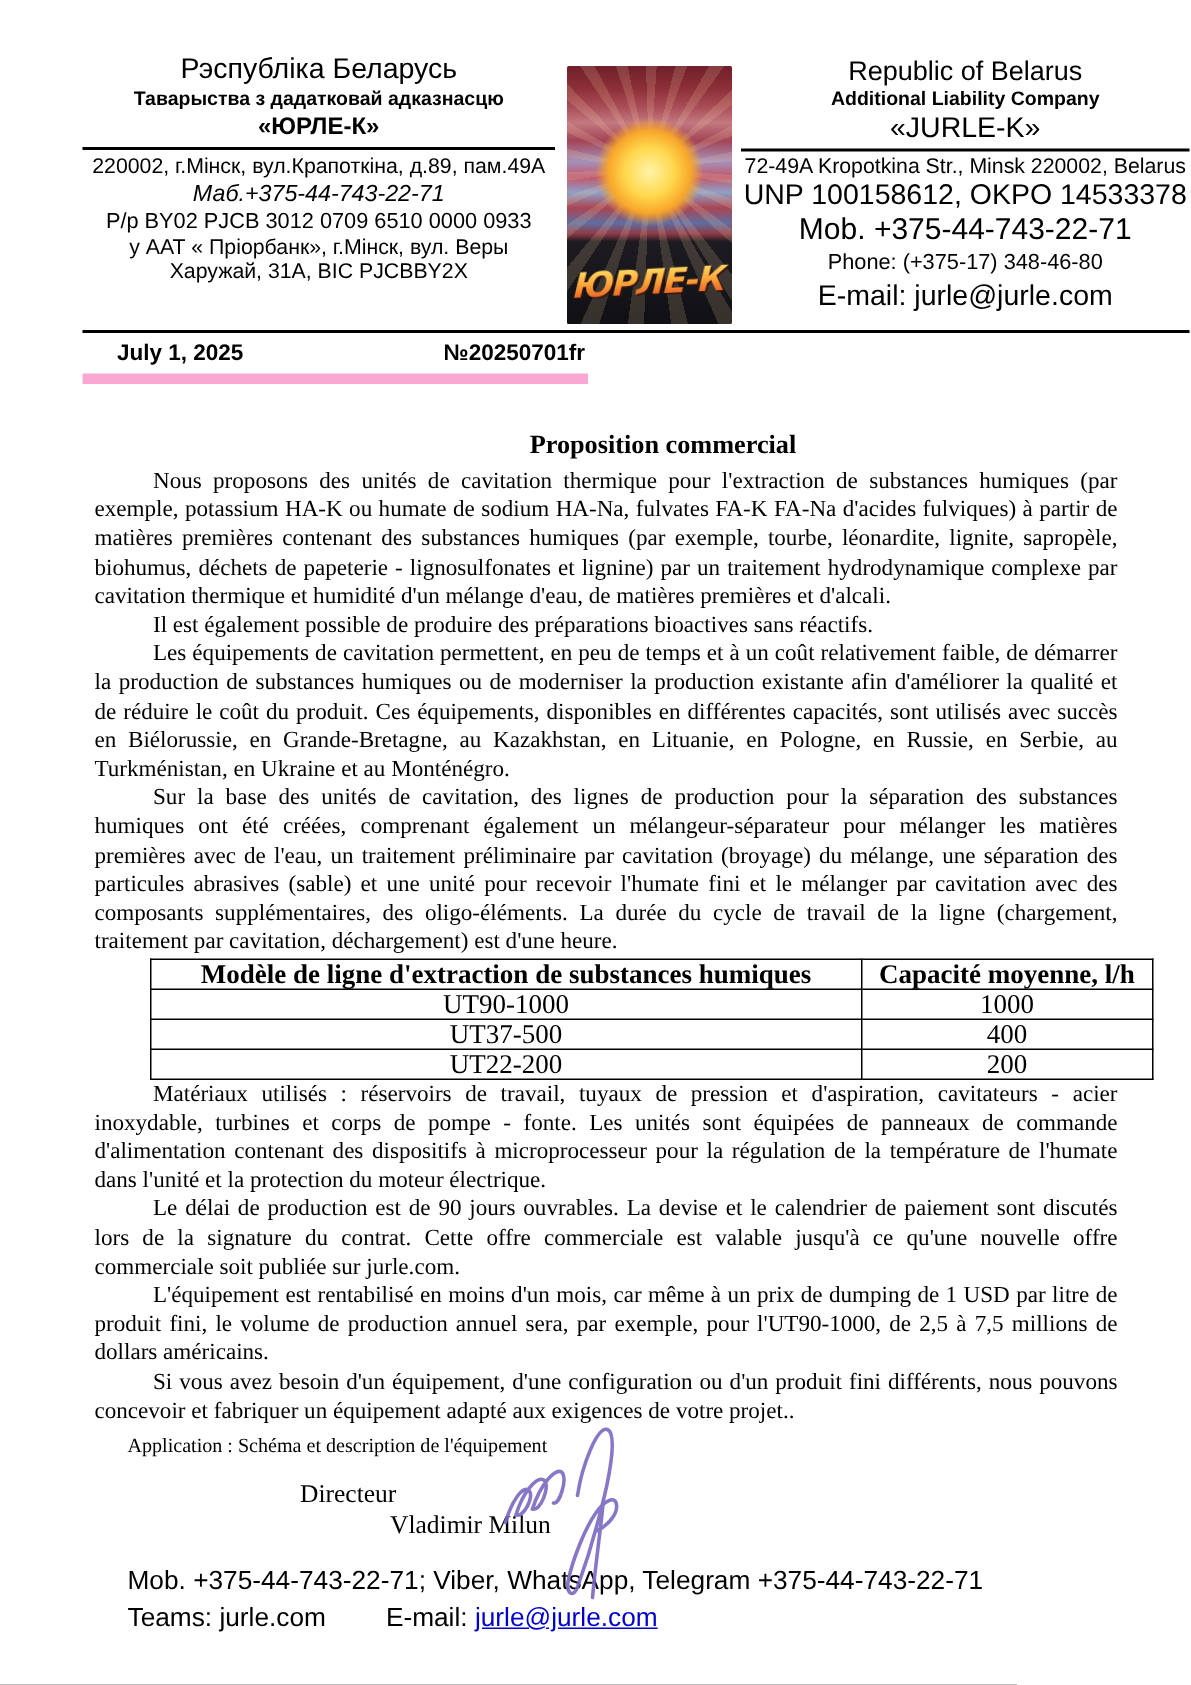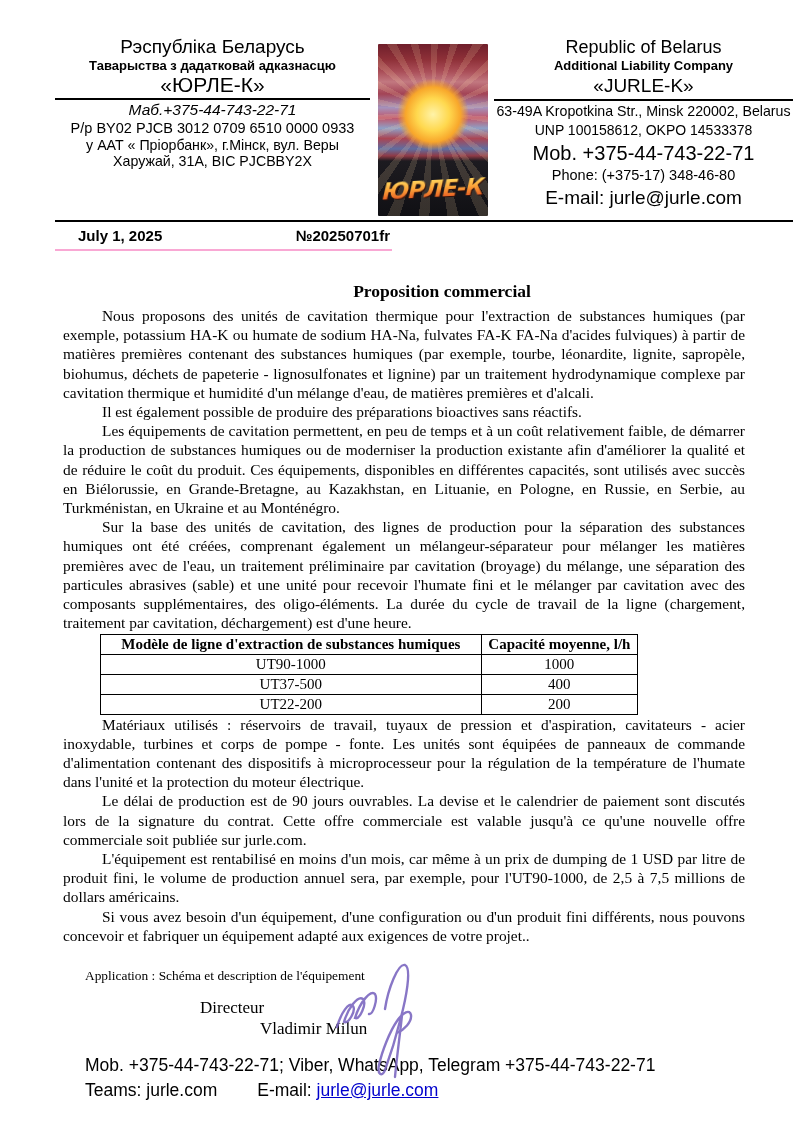--- a/index.html
+++ b/index.html
@@ -7,21 +7,21 @@
     width:794px; height:1123px; background:#ffffff; position:relative;
     margin:0 auto; overflow:hidden; color:#000;
     font-family:"Liberation Sans", sans-serif;
   }
   
   .header-row { display:flex; align-items:flex-start; padding:36px 1px 0 55px; }
   .hdr-left { width:315px; text-align:center; flex:0 0 315px; }
   .hdr-top { border-bottom:2px solid #000; padding-bottom:2px; }
   .l-country { font-size:19px; line-height:22px; }
   .l-type    { font-size:13px; line-height:16px; font-weight:bold; }
-  .l-name    { font-size:21px; line-height:22px; }
+  .l-name    { font-size:16px; line-height:22px;font-weight:bold; }
   .l-address { font-size:14.2px; line-height:18px; padding-top:2px; }
   .l-ids     { font-size:16.5px; line-height:20px; }
   .l-mobile  { font-size:15.5px; line-height:20px;font-style:italic; }
   .l-phone   { font-size:15.5px; line-height:20px; }
   .l-bank1   { font-size:14.5px; line-height:17px; }
   .l-bank2   { font-size:14.2px; line-height:16px; }
   .l-bank3   { font-size:14.2px; line-height:16px; }
 
   .logo {
     flex:0 0 110px; width:110px; height:172px; margin:8px 4px 0 8px;
@@ -38,57 +38,57 @@
     background:linear-gradient(180deg,#ffe066 5%,#fca63a 45%,#e4511f 90%);
     -webkit-background-clip:text; background-clip:text; color:transparent;
     filter:drop-shadow(1px 1px 0 #33110a);
   }
 
   .hdr-right { flex:1; text-align:center; padding-left:2px; }
   .r-country { font-size:18px; line-height:22px; }
   .r-type    { font-size:13px; line-height:16px; font-weight:bold; }
   .r-name    { font-size:19px; line-height:23px; }
   .r-address { font-size:14.2px; line-height:19px; padding-top:1px; }
-  .r-ids     { font-size:14px; line-height:19px; }
+  .r-ids     { font-size:19px; line-height:19px; }
   .r-mobile  { font-size:20px;  line-height:26px; }
   .r-phone   { font-size:14.5px; line-height:19px; }
   .r-email   { font-size:19px;  line-height:26px; }
 
   .page-rule { border-top:2px solid #000; margin:4px 1px 0 55px; }
   .date-wrap {
-    margin-left:55px; width:312px; border-bottom:2px solid #f9a8d4;
+    margin-left:55px; width:312px; border-bottom:7px solid #f9a8d4;
     display:flex; justify-content:space-between;
     padding:5px 2px 5px 23px; font-weight:bold; font-size:15px;
   }
 
   
   .content {
     margin:0 49px 0 63px;
     font-family:"Liberation Serif", serif;
     font-size:15.4px; line-height:19.2px; text-align:justify;
   }
   .doc-title {
     text-align:center; font-weight:bold; font-size:17.5px;
     margin:30px 0 5px 0; transform:translateX(38px); line-height:20px;
   }
   .content p { margin:0; text-indent:39px; }
 
   table.spec {
-    border-collapse:collapse; margin:2px 0 0 37px; width:538px;
-    font-size:15px;
+    border-collapse:collapse; margin:2px 0 0 37px; width:669px;
+    font-size:18px;
   }
   table.spec th, table.spec td {
     border:1px solid #000; text-align:center; padding:0 2px; line-height:18.8px;
     font-weight:normal;
   }
   table.spec th { font-weight:bold; }
   table.spec th:first-child { width:70.9%; }
 
   
-  .footer { position:relative; margin-top:22px; }
+  .footer { position:relative; margin-top:5px; }
   .application { font-size:13.4px; margin-left:22px; line-height:17px; }
   .director-row { display:flex; margin-top:13px; font-size:17px; line-height:21px;flex-direction:column; }
   .director-label { margin-left:137px; }
   .director-name  { margin-left:197px; }
   .contacts {
     font-family:"Liberation Sans", sans-serif; font-size:17.5px;
     margin:14px 0 0 22px; line-height:25px; text-align:left;
   }
   .teams-gap { display:inline-block; width:40px; }
   a.email-link { color:#0000cc; text-decoration:underline; }
@@ -100,37 +100,38 @@
 <div class="page">
 
   <div class="header-row">
 
     <div class="hdr-left">
       <div class="hdr-top">
         <div class="l-country">Рэспубліка Беларусь</div>
         <div class="l-type">Таварыства з дадатковай адказнасцю</div>
         <div class="l-name">«ЮРЛЕ-К»</div>
       </div>
+      <div class="l-address">220002, г.Мінск, вул.Крапоткіна, д.89, пам.49А</div>
       <div class="l-mobile">Маб.+375-44-743-22-71</div>
       <div class="l-bank1">Р/р BY02 PJCB 3012 0709 6510 0000 0933</div>
       <div class="l-bank2">у ААТ « Пріорбанк», г.Мінск, вул. Веры</div>
       <div class="l-bank3">Харужай, 31А, BIC PJCBBY2X</div>
     </div>
 
     <div class="logo">
       <div class="logo-text">ЮРЛЕ-К</div>
     </div>
 
     <div class="hdr-right">
       <div class="hdr-top">
         <div class="r-country">Republic of Belarus</div>
         <div class="r-type">Additional Liability Company</div>
         <div class="r-name">«JURLE-K»</div>
       </div>
-      <div class="r-address">63-49A Kropotkina Str., Minsk 220002, Belarus</div>
+      <div class="r-address">72-49A Kropotkina Str., Minsk 220002, Belarus</div>
       <div class="r-ids">UNP 100158612, OKPO 14533378</div>
       <div class="r-mobile">Mob. +375-44-743-22-71</div>
       <div class="r-phone">Phone: (+375-17) 348-46-80</div>
       <div class="r-email">E-mail: jurle@jurle.com</div>
     </div>
   </div>
 
   <div class="page-rule"></div>
 
   <div class="date-wrap">

